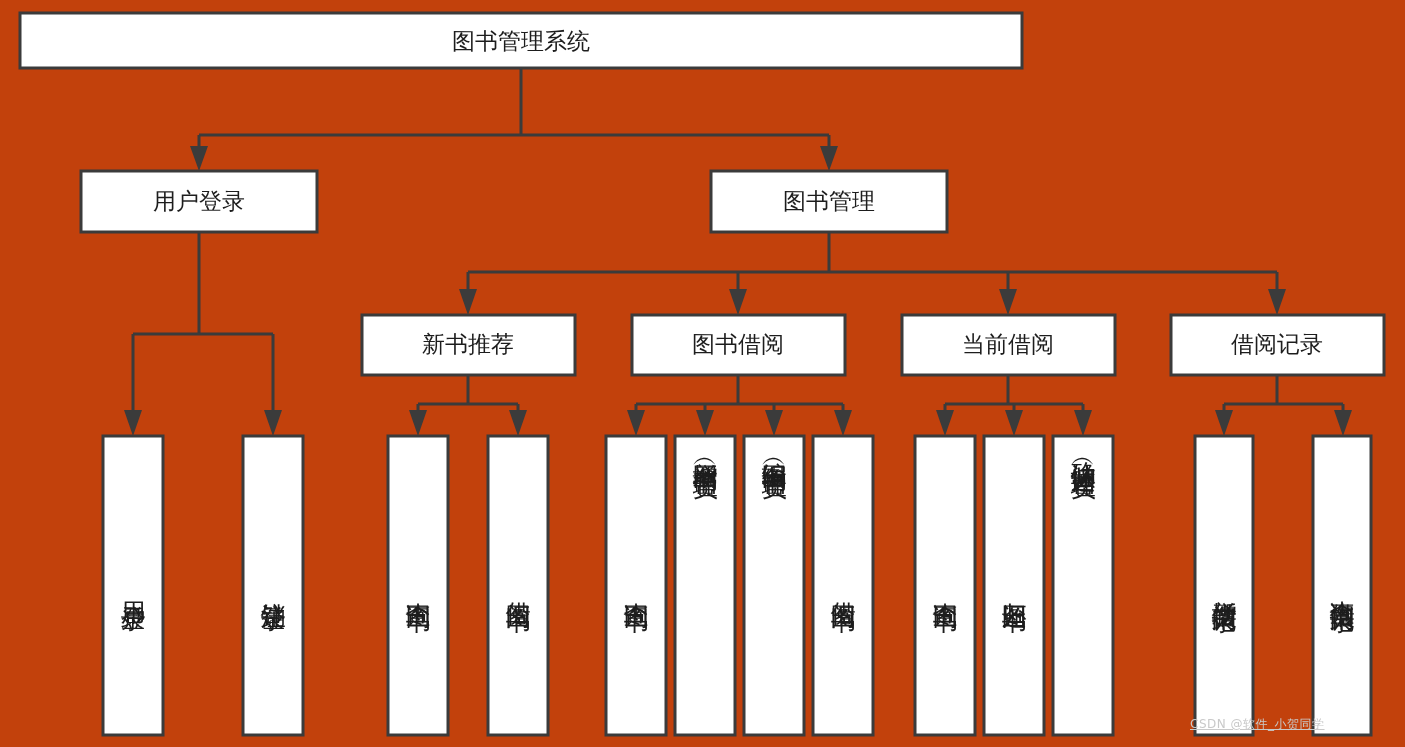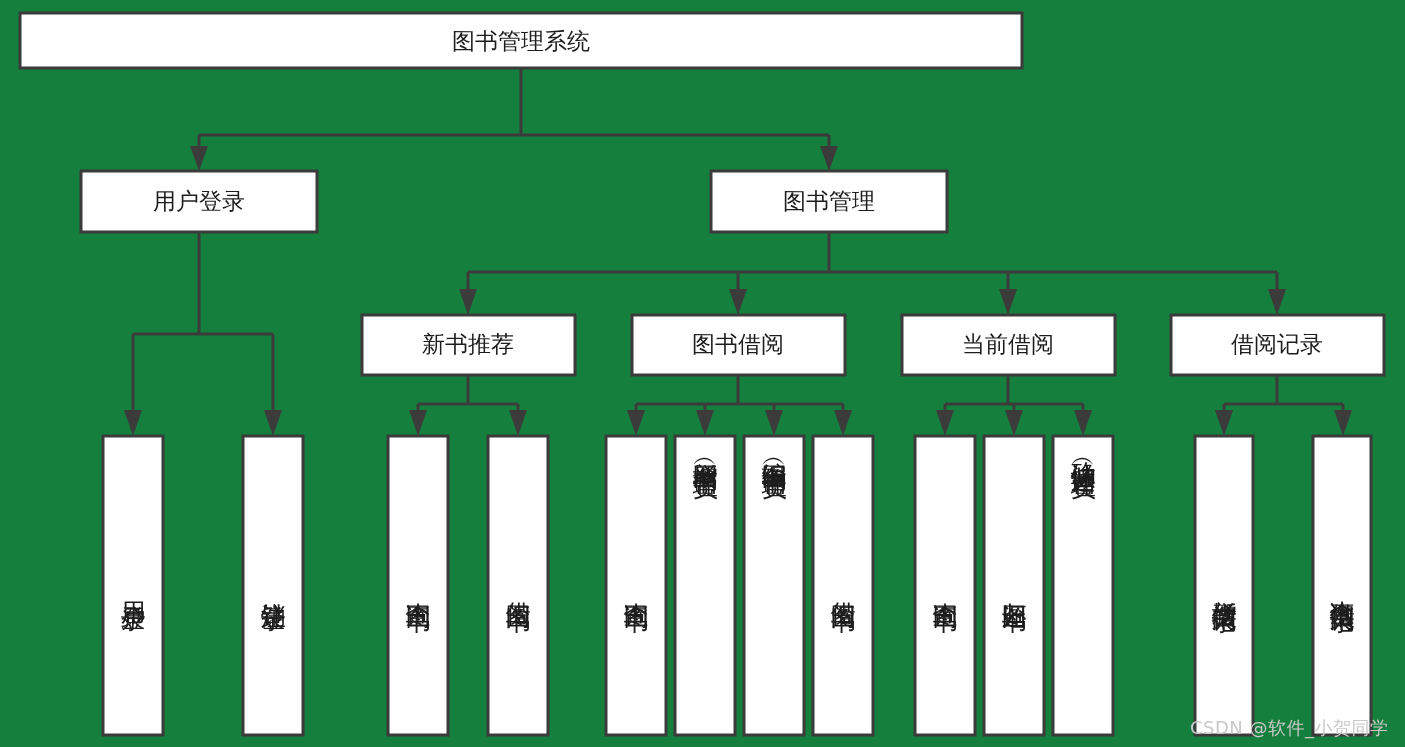--- a/index.html
+++ b/index.html
@@ -10,21 +10,21 @@
   body {
     width: 1405px;
     height: 747px;
     overflow: hidden;
     font-family: "DejaVu Sans", "Liberation Sans", sans-serif;
   }
   #canvas {
     position: relative;
     width: 1405px;
     height: 747px;
-    background: #15803d;
+    background: #c2410c;
   }
   svg#diagram {
     position: absolute;
     top: 0;
     left: 0;
     width: 1405px;
     height: 747px;
   }
   .node-box {
     fill: #ffffff;
@@ -66,24 +66,25 @@
     font-family: "DejaVu Sans", "Liberation Sans", sans-serif;
     font-size: 25px;
     line-height: 1.18;
     letter-spacing: 2px;
     color: #1d1d1d;
     white-space: nowrap;
   }
   .watermark {
     position: absolute;
     font-family: "DejaVu Sans", "Liberation Sans", sans-serif;
-    font-size: 18px;
+    font-size: 12px;
     color: #c9c9c9;
     white-space: nowrap;
     letter-spacing: 0.5px;
+    text-decoration: underline;
   }
 </style>
 </head>
 <body>
 
 <div id="canvas">
 
   <svg id="diagram" viewBox="0 0 1405 747">
 
     <g>

